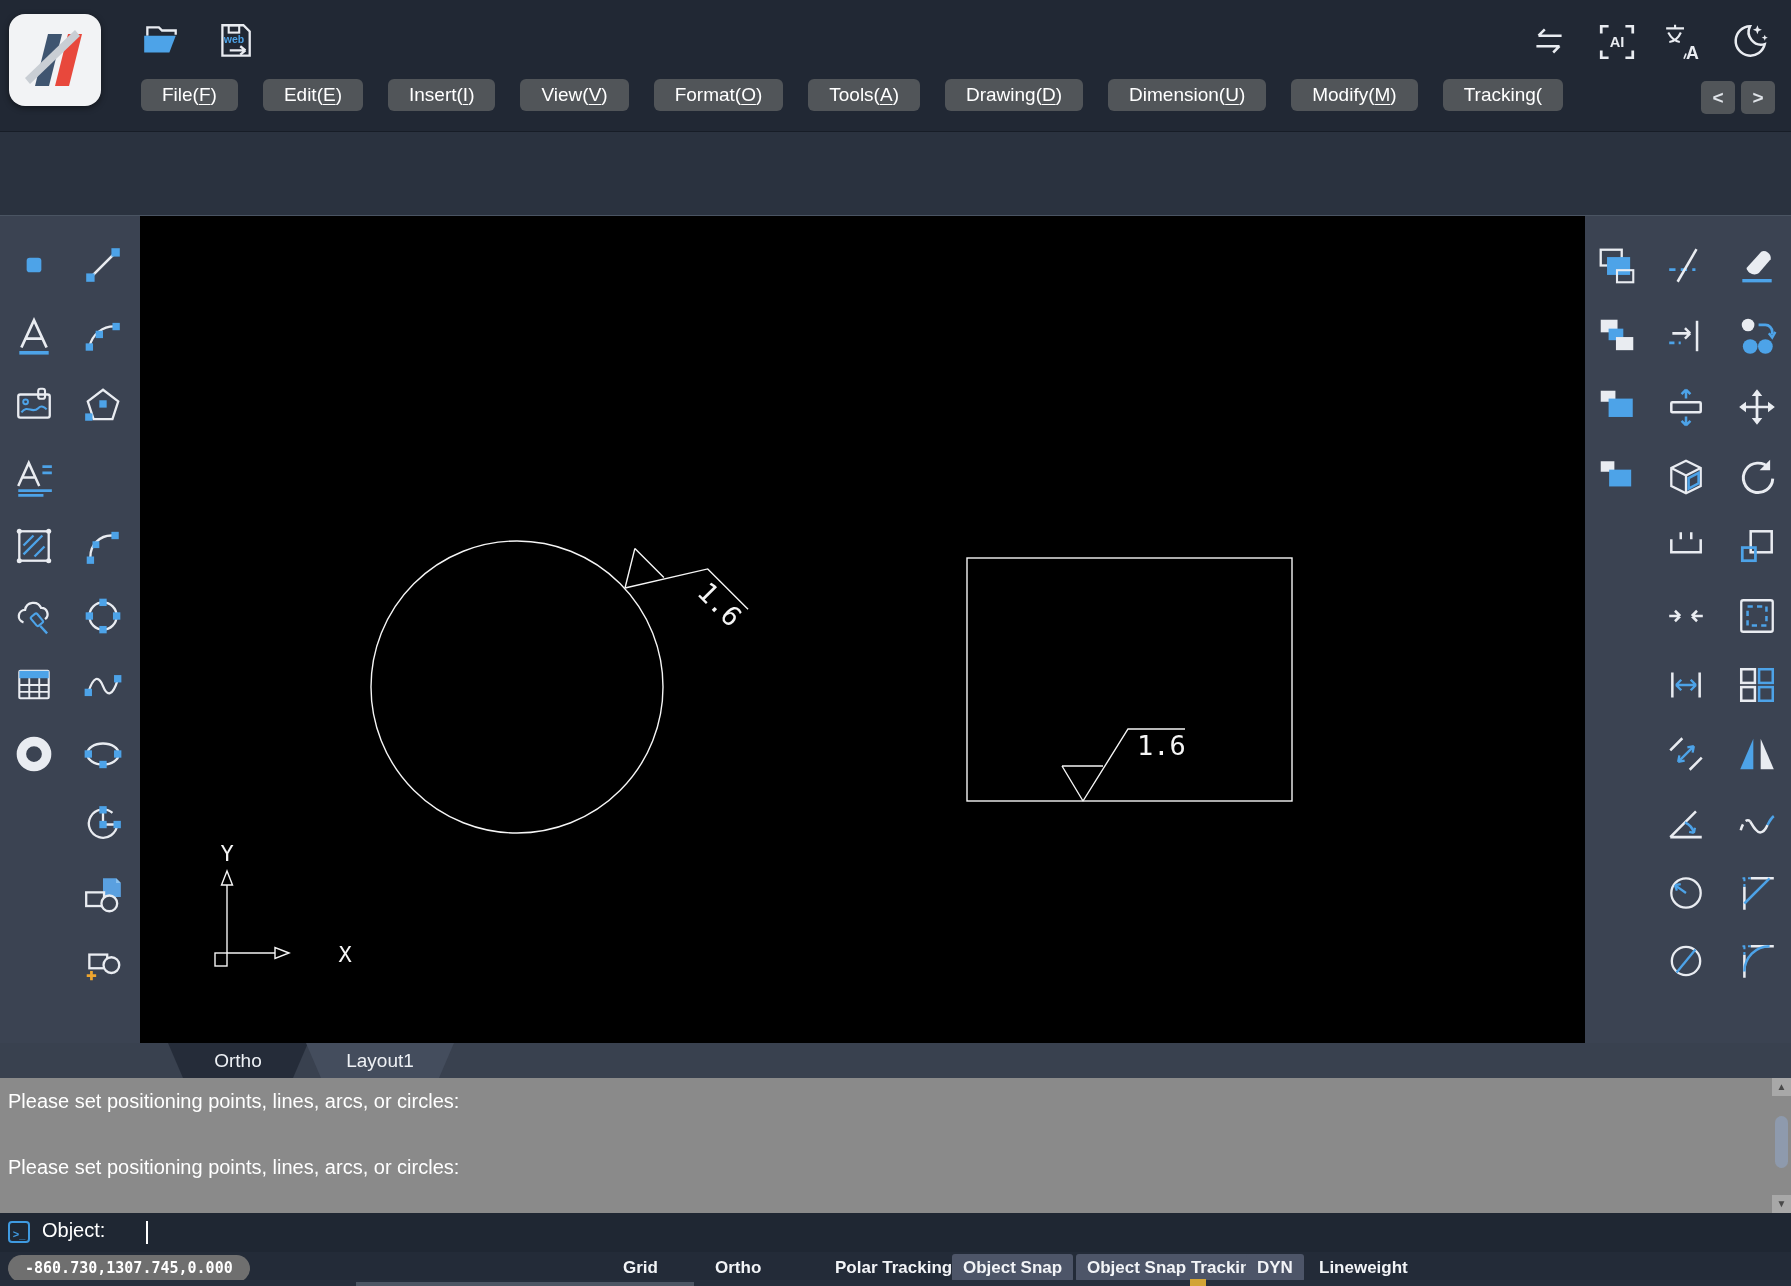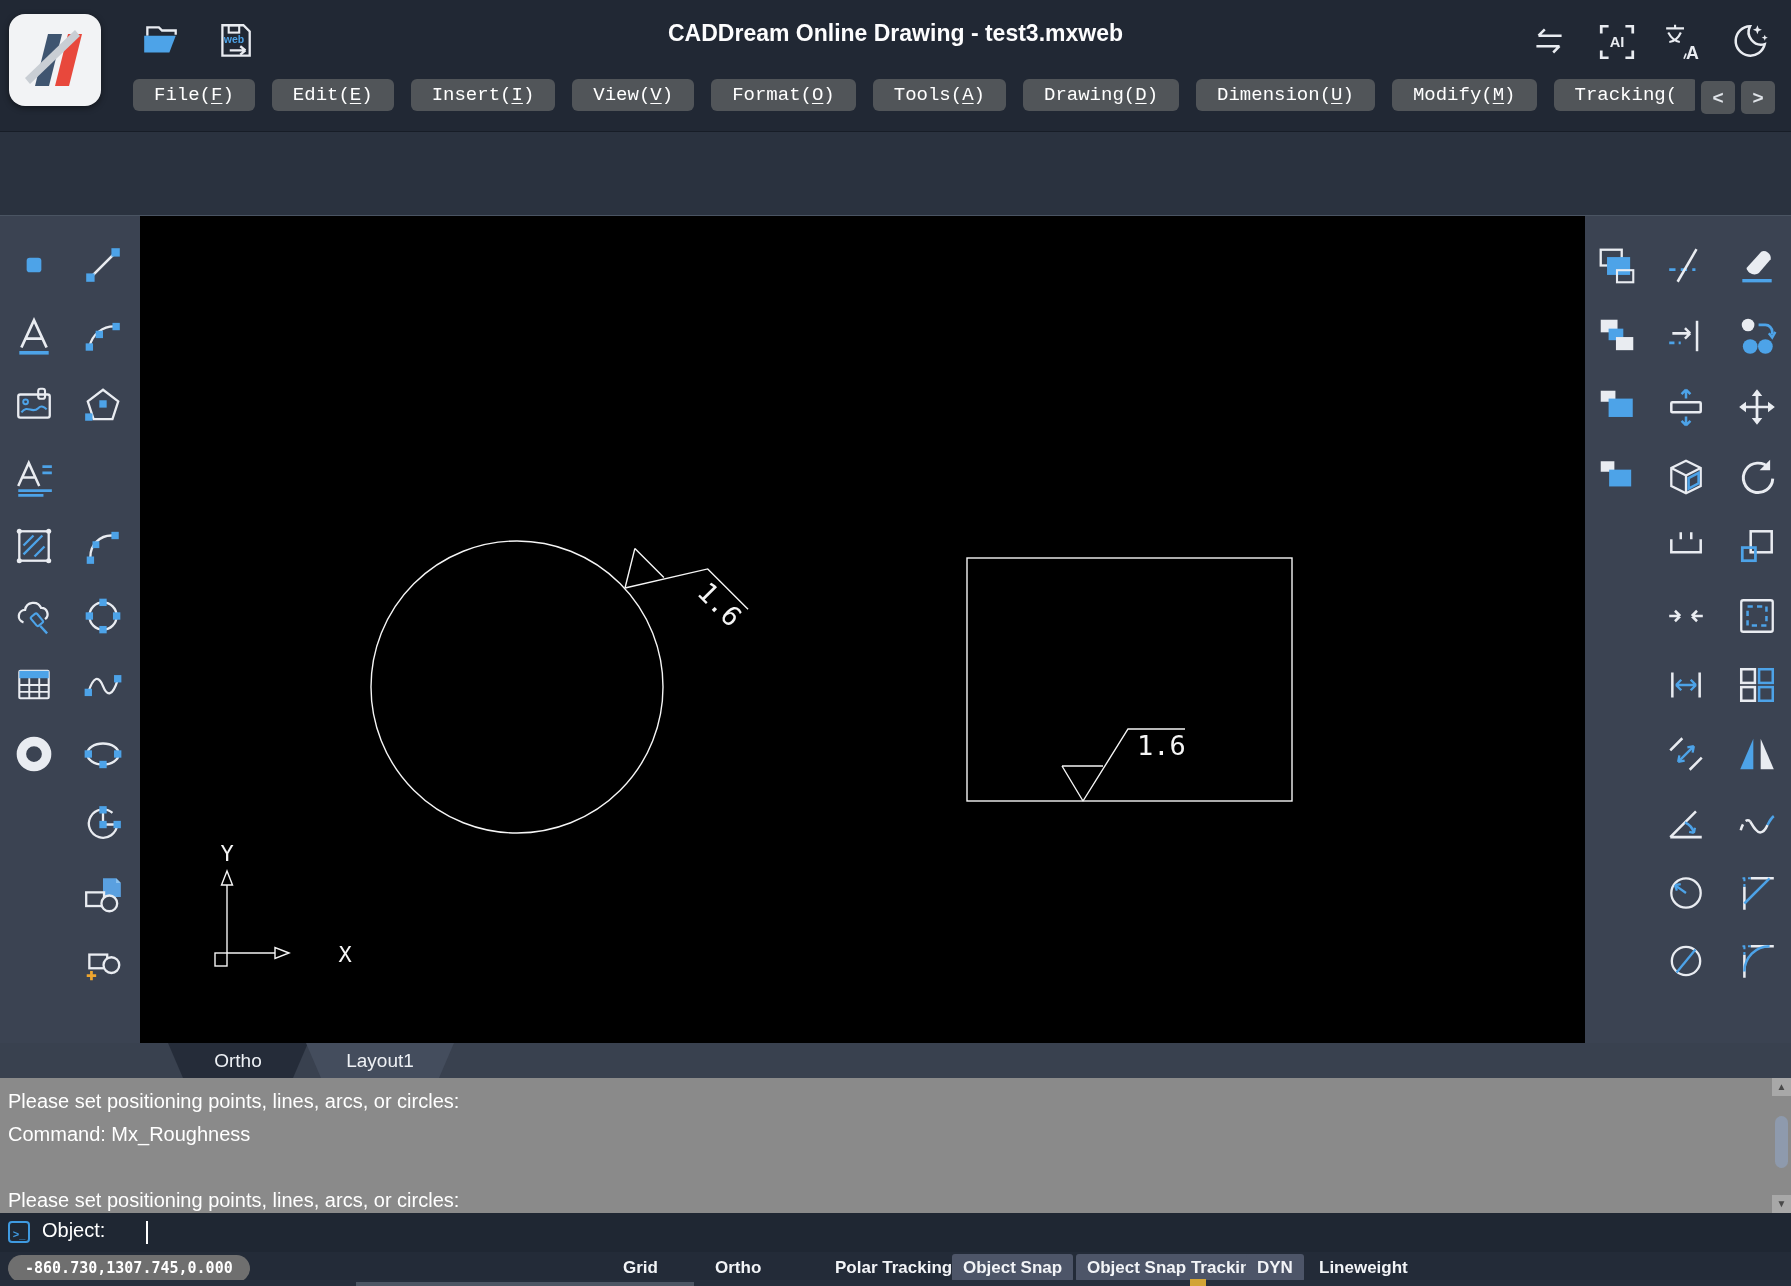--- a/index.html
+++ b/index.html
@@ -11,21 +11,21 @@
   #app-logo{position:absolute;left:9px;top:14px;width:92px;height:92px;background:#f2f3f5;
             border-radius:16px;box-shadow:0 2px 6px rgba(0,0,0,.45);}
   #app-logo svg{width:100%;height:100%;}
   .tb-icon{position:absolute;width:46px;height:46px;background:none;border:none;padding:2px;cursor:pointer;}
   .tb-icon svg{width:100%;height:100%;}
   #window-title{position:absolute;left:50%;top:20px;transform:translateX(-50%);
                 font-size:23px;font-weight:bold;color:#fdfdfe;white-space:nowrap;}
   
   #menubar-items{position:absolute;left:133px;top:79px;display:flex;gap:17px;width:1562px;overflow:hidden;}
   .menu-btn{background:#515559;border:none;border-radius:6px;color:#fff;font-size:19px;
-            font-family:Liberation Mono, monospace;padding:5px 21px;white-space:nowrap;cursor:pointer;}
+            font-family:Liberation Sans, sans-serif;padding:5px 21px;white-space:nowrap;cursor:pointer;margin-left:8px;}
   .menu-btn u{text-underline-offset:3px;}
   .nav-btn{position:absolute;top:81px;width:34px;height:33px;background:#515559;border:none;border-radius:5px;
            color:#dfe3e8;font-size:19px;font-weight:bold;cursor:pointer;line-height:30px;padding:0;}
 
   
   #toolbar{position:absolute;left:0;top:131px;width:1791px;height:84px;background:#2a323f;
            border-top:1px solid #171d27;box-sizing:border-box;}
   .tool{position:absolute;width:44px;height:44px;top:151px;background:none;border:none;padding:2px;cursor:pointer;}
   .tool svg{width:100%;height:100%;}
   .tool-group{position:absolute;top:148px;height:50px;background:#232b37;border-radius:5px;
@@ -97,21 +97,20 @@
   </div>
   <span id="titlebar-file-icons"><button class="tb-icon" style="left: 138px; top: 18px;"><svg viewBox="0 0 40 40">
           <path d="M7 15V7h11l3 3h13v4" stroke="#e9ecf1" stroke-width="2.2" fill="none"></path>
           <path d="M4 15h30l-6 16H4z" fill="#4da3e8"></path>
         </svg></button><button class="tb-icon" style="left: 212px; top: 18px;"><svg viewBox="0 0 40 40">
           <path d="M8 5h20l6 6v23H8z" stroke="#e9ecf1" stroke-width="2.2" fill="none"></path>
           <rect x="14" y="5" width="10" height="7" stroke="#e9ecf1" stroke-width="2" fill="none"></rect>
           <text x="19" y="22" font-size="10" font-weight="bold" fill="#4da3e8" text-anchor="middle">web</text>
           <path d="M15 29h15m0 0-5-4m5 4-5 4" stroke="#e9ecf1" stroke-width="2.2" fill="none"></path>
         </svg></button></span>
-  <div id="window-title">CADDream Online Drawing - test3.mxweb</div>
   <span id="titlebar-right-icons"><button class="tb-icon" style="left: 1526px; top: 19px;"><svg viewBox="0 0 40 40">
           <path d="M32 14H10m0 0 6-6" stroke="#e9ecf1" stroke-width="2.4" fill="none"></path>
           <path d="M8 24h22m0 0-6 6" stroke="#e9ecf1" stroke-width="2.4" fill="none"></path>
         </svg></button><button class="tb-icon" style="left: 1594px; top: 19px;"><svg viewBox="0 0 40 40">
           <path d="M5 12V5h7M28 5h7v7M35 28v7h-7M12 35H5v-7" stroke="#e9ecf1" stroke-width="2.6" fill="none"></path>
           <text x="20" y="25" font-size="14" font-weight="bold" fill="#e9ecf1" text-anchor="middle">AI</text>
         </svg></button><button class="tb-icon" style="left: 1661px; top: 19px;"><svg viewBox="0 0 40 40">
           <path d="M3 7h17M11.5 3.5V7M5 11c3 5.5 7 8.5 11 9M17 11c-2.5 5.5-6.5 8.5-11 9" stroke="#e9ecf1" stroke-width="2" fill="none"></path>
           <text x="28" y="36" font-size="17" font-weight="bold" fill="#e9ecf1" text-anchor="middle">A</text>
           <path d="M20 36l2-5" stroke="#e9ecf1" stroke-width="1.6"></path>
@@ -479,21 +478,20 @@
     </div>
 </div>
 
 <div id="tabs-row">
     <div class="layout-tab active" style="left: 168px; width: 140px;">Ortho</div>
     <div class="layout-tab inactive" style="left: 306px; width: 148px;">Layout1</div>
   </div>
 
 <div id="cmd-history">
     <div class="cmd-line">Please set positioning points, lines, arcs, or circles:</div>
-    <div class="cmd-line">Command: Mx_Roughness</div>
     <div class="cmd-line">&nbsp;</div>
     <div class="cmd-line">Please set positioning points, lines, arcs, or circles:</div>
   </div>
 <div id="cmd-scrollbar">
   <button class="sb-btn" style="top:0">▲</button>
   <div id="sb-thumb"></div>
   <button class="sb-btn" style="top:117px">▼</button>
 </div>
 
 <div id="cmd-input">

